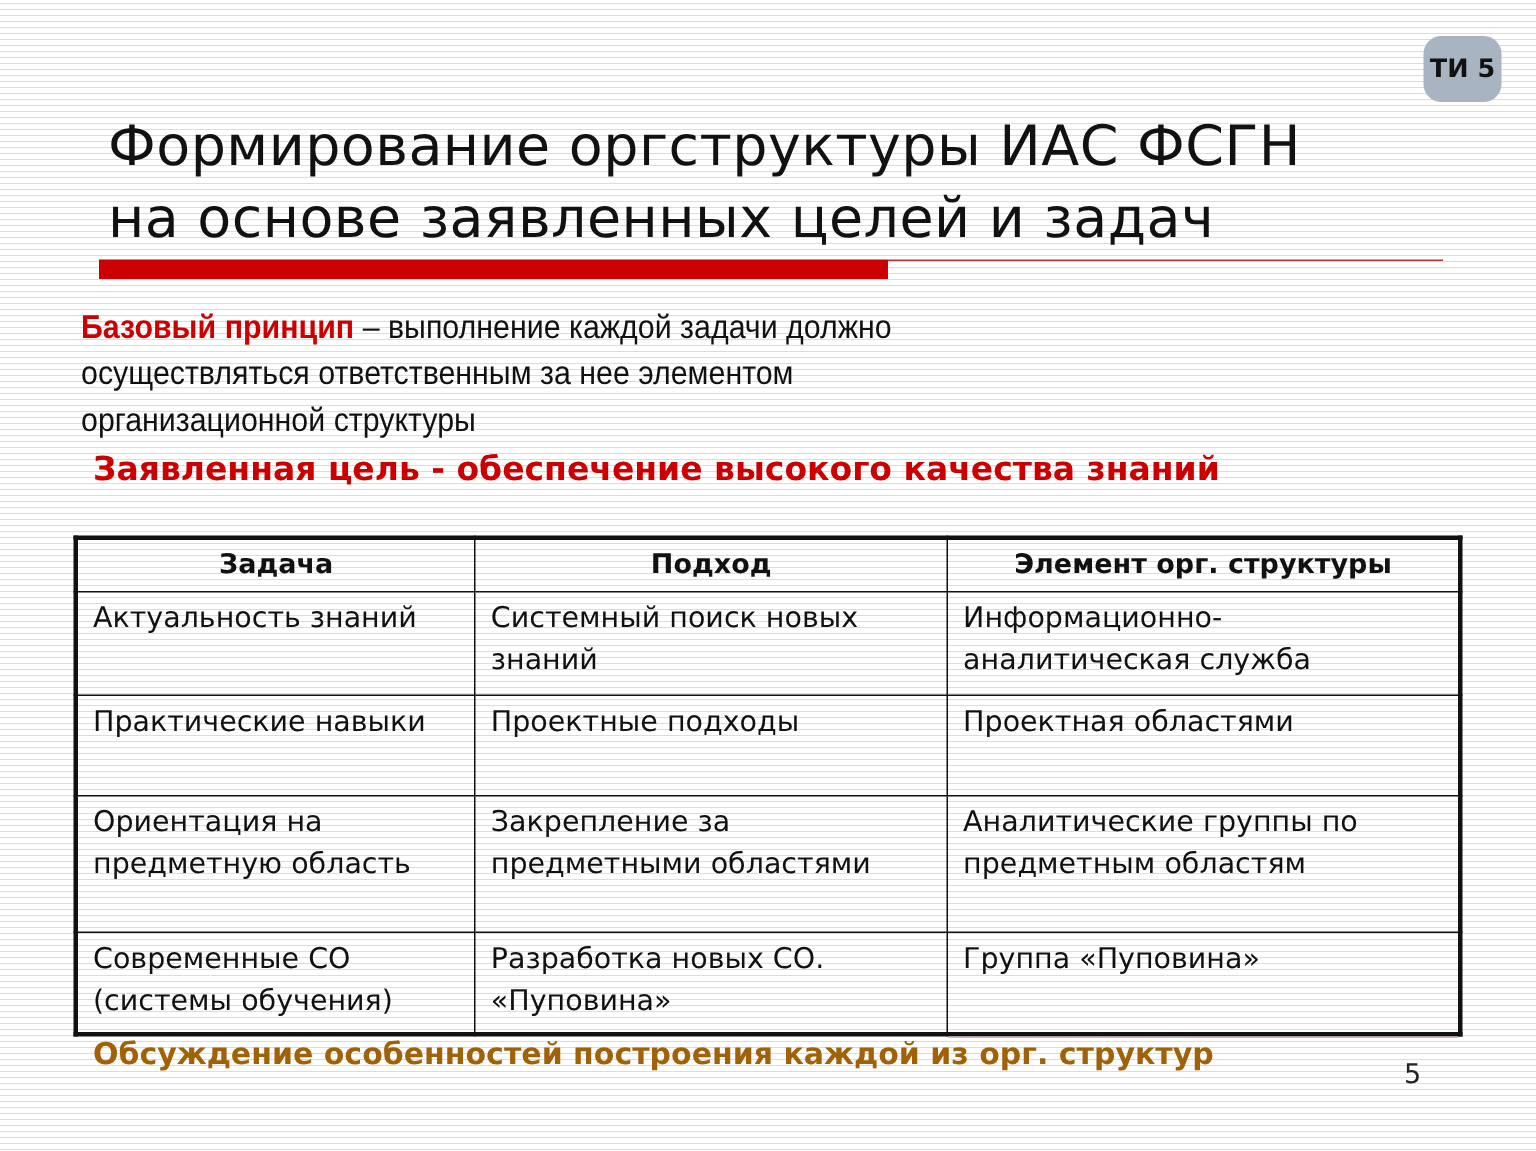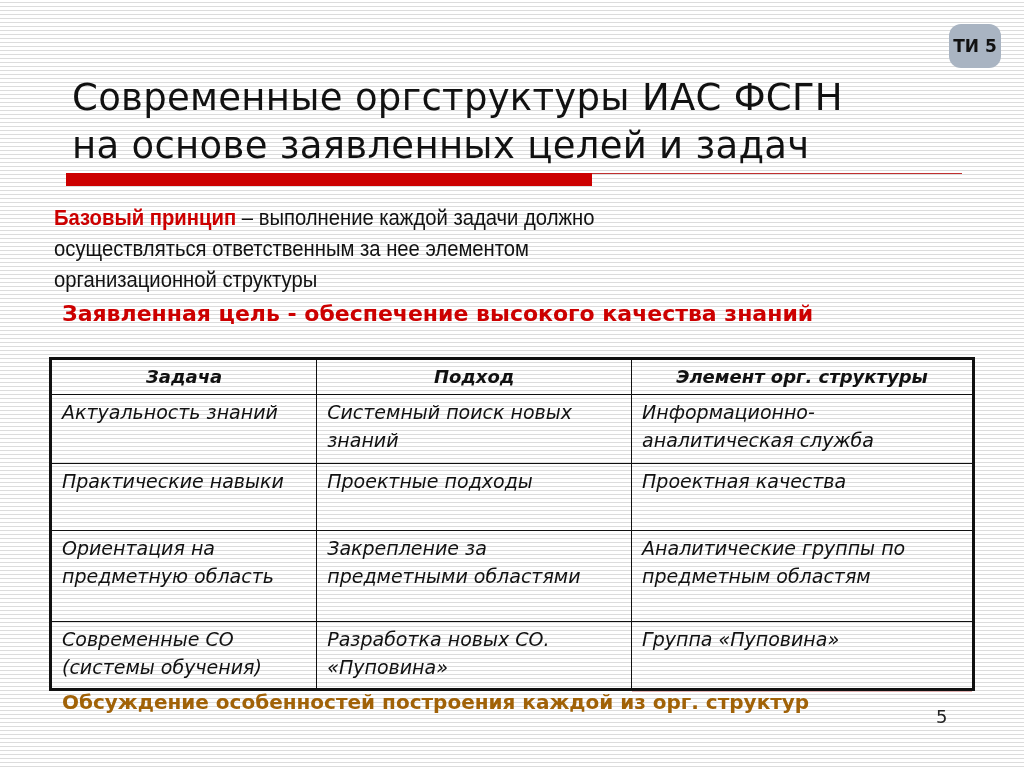--- a/index.html
+++ b/index.html
@@ -30,38 +30,38 @@
   .principle .hl { color:#cc0000; font-weight:bold; }
   .goal {
     position:absolute; left:62px; top:300px; width:880px;
     color:#cc0000; font-weight:bold; font-size:22px; line-height:27px;
   }
   table.main {
     position:absolute; left:49px; top:357px; width:926px;
     border-collapse:collapse; border:3px solid #111;
     font-size:19px; line-height:28px;
   }
-  table.main th, table.main td { border:1.5px solid #111; vertical-align:top; padding:3px 10px 3px 10px; text-align:left;font-style:italic; }
+  table.main th, table.main td { border:1.5px solid #111; vertical-align:top; padding:3px 10px 3px 10px; text-align:left; }
   table.main th { font-weight:bold; text-align:center; font-size:18px; height:30px; vertical-align:middle; padding:2px 8px; }
   table.main td { height:auto; }
   col.c1 { width:267px; } col.c2 { width:316px; } col.c3 { width:343px; }
   tr.r1 td { height:62px;margin-left:16px; } tr.r2 td { height:60px; } tr.r3 td { height:84px; } tr.r4 td { height:60px;border-radius:15px; }
   .discuss {
     position:absolute; left:62px; top:690px; color:#a16207; font-weight:bold; font-size:20px; white-space:nowrap;
   }
   .foot-rule { position:absolute; left:632px; top:691px; width:340px; height:1px; background:#e0b0b0; }
   .pagenum { position:absolute; left:936px; top:706px; font-size:18px; color:#222; }
 </style>
 </head>
 <body>
 
 <div class="badge">ТИ 5</div>
 
 <div class="title">
-  <div>Современные оргструктуры ИАС ФСГН</div>
+  <div>Формирование оргструктуры ИАС ФСГН</div>
   <div>на основе заявленных целей и задач</div>
 </div>
 <div class="rule-thick"></div>
 <div class="rule-thin"></div>
 
 <div class="principle">
   <span class="hl">Базовый принцип</span><span> – выполнение каждой задачи должно</span><br>
   <span>осуществляться ответственным за нее  элементом</span><br>
   <span>организационной структуры</span>
 </div>
@@ -83,21 +83,21 @@
   </thead>
   <tbody>
     <tr class="r1">
       <td>Актуальность знаний</td>
       <td>Системный поиск новых знаний</td>
       <td>Информационно-аналитическая служба</td>
     </tr>
     <tr class="r2">
       <td>Практические навыки</td>
       <td>Проектные подходы</td>
-      <td>Проектная качества</td>
+      <td>Проектная областями</td>
     </tr>
     <tr class="r3">
       <td>Ориентация на предметную область</td>
       <td>Закрепление за предметными областями</td>
       <td>Аналитические группы по предметным областям</td>
     </tr>
     <tr class="r4">
       <td>Современные СО (системы обучения)</td>
       <td>Разработка новых СО. «Пуповина»</td>
       <td>Группа «Пуповина»</td>

